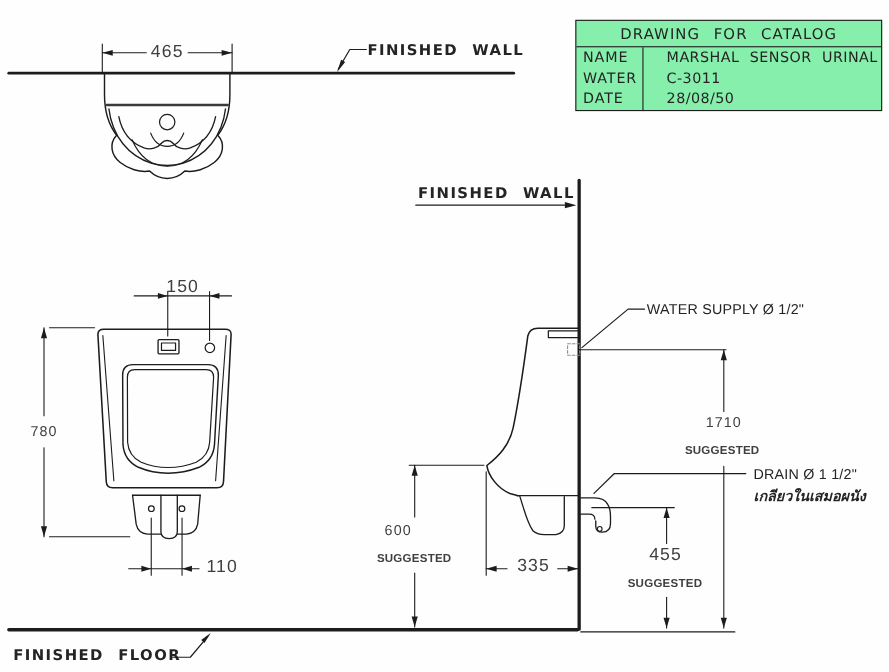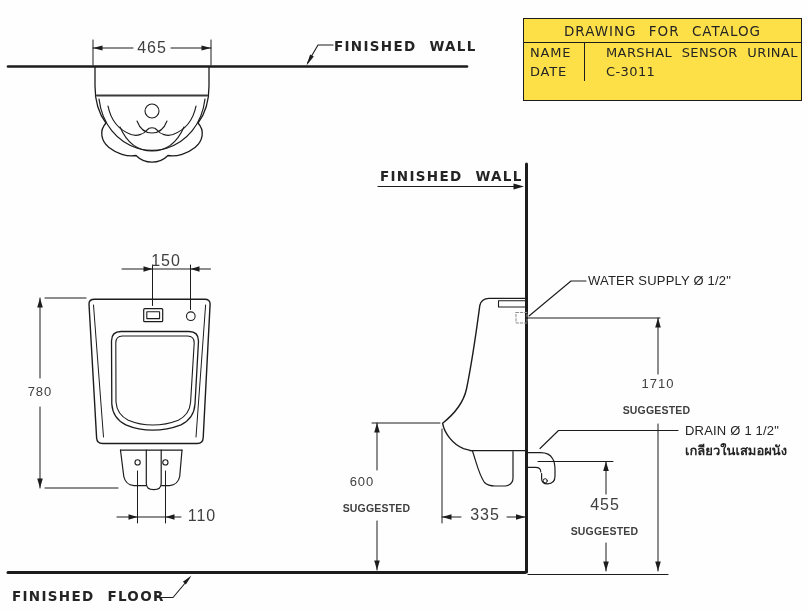--- a/index.html
+++ b/index.html
@@ -7,24 +7,24 @@
           font-family:"DejaVu Sans",sans-serif;}
   #linework{position:absolute;left:0;top:0;}
   .txt{position:absolute;white-space:nowrap;color:#242424;}
   .lbl{font-size:13.5px;letter-spacing:1.3px;word-spacing:7px;font-weight:bold;}
   .lbl2{font-family:"Liberation Sans",sans-serif;font-size:13px;letter-spacing:.2px;}
   .num{font-family:"Liberation Sans",sans-serif;font-size:16px;color:#3f3f3f;
        letter-spacing:1px;text-align:center;}
   .numL{font-size:13px;}
   .sug{font-family:"Liberation Sans",sans-serif;font-size:10.5px;font-weight:bold;
        color:#3f3f3f;letter-spacing:.2px;text-align:center;}
-  .thai{font-family:"DejaVu Sans",sans-serif;font-size:13px;font-weight:bold;}
+  .thai{font-family:"DejaVu Sans",sans-serif;font-size:13px;font-weight:bold;font-style:italic;}
   
   .tb{position:absolute;left:523px;top:18px;width:279px;height:83px;
-      border:1.7px solid #1c1c1c;box-sizing:border-box;background:#fde047;}
+      border:1.7px solid #1c1c1c;box-sizing:border-box;background:#86efac;}
   .tb-head{height:23px;border-bottom:1.7px solid #1c1c1c;display:flex;align-items:center;
            justify-content:center;font-size:13.5px;letter-spacing:1px;word-spacing:7px;color:#242424;}
   .tb-row{display:flex;height:19.2px;align-items:center;gap:12px;}
   .tb-lab{width:54px;flex:0 0 54px;padding-left:6px;font-size:13px;letter-spacing:.8px;
           color:#242424;align-self:stretch;display:flex;align-items:center;
           border-right:1.7px solid #1c1c1c;}
   .tb-val{padding-left:9px;font-size:13px;letter-spacing:.4px;word-spacing:5px;color:#242424;}
 </style>
 </head>
 <body>
@@ -174,22 +174,26 @@
   </g>
 </svg>
 
 <div class="tb">
   <div class="tb-head">DRAWING FOR CATALOG</div>
   <div class="tb-row">
     <div class="tb-lab">NAME</div>
     <div class="tb-val">MARSHAL SENSOR URINAL</div>
   </div>
   <div class="tb-row">
+    <div class="tb-lab">WATER</div>
+    <div class="tb-val">C-3011</div>
+  </div>
+  <div class="tb-row">
     <div class="tb-lab">DATE</div>
-    <div class="tb-val">C-3011</div>
+    <div class="tb-val">28/08/50</div>
   </div>
 </div>
 
 <div class="txt lbl" style="left:334px;top:38px">FINISHED WALL</div>
 <div class="txt num" style="left:130px;top:39px;width:44px">465</div>
 
 <div class="txt lbl" style="left:380px;top:168px">FINISHED WALL</div>
 
 <div class="txt num" style="left:146px;top:252px;width:40px">150</div>
 <div class="txt num numL" style="left:21px;top:384px;width:38px">780</div>

